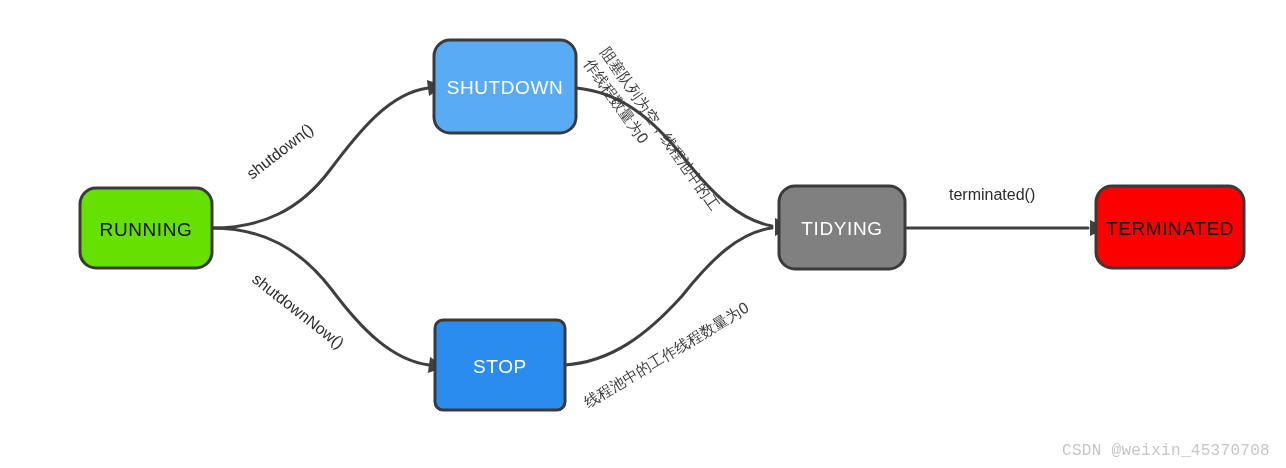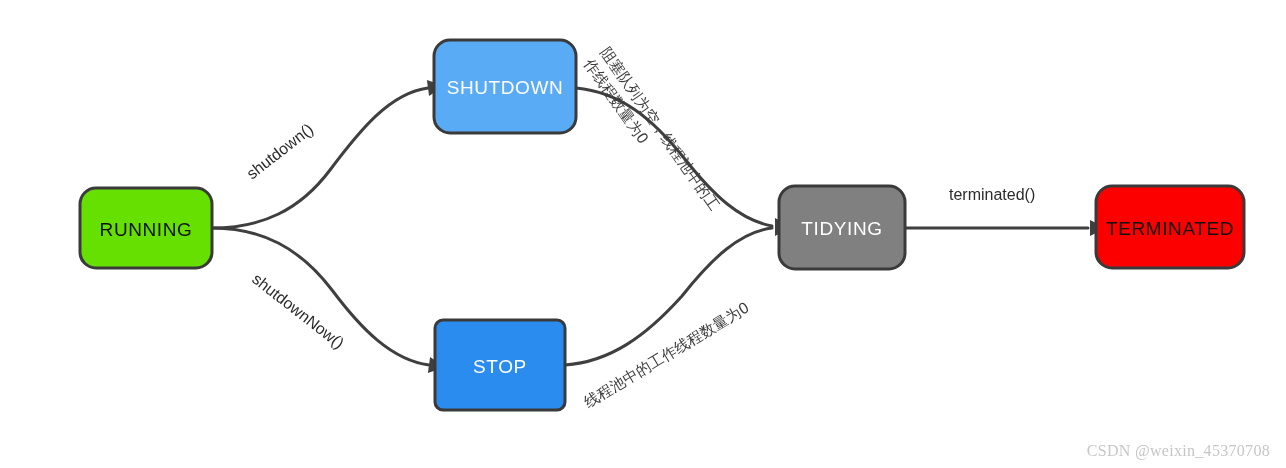--- a/index.html
+++ b/index.html
@@ -48,21 +48,21 @@
   .edge-label-cn {
     font-family: "DejaVu Sans", "Liberation Sans", sans-serif;
     font-size: 15px;
     fill: #3d3d3d;
     white-space: pre;
   }
   .watermark {
     position: absolute;
     right: 16px;
     bottom: 8px;
-    font-family: Liberation Serif, serif;
+    font-family: Liberation Mono, monospace;
     font-size: 16px;
     color: #c6c6c6;
     letter-spacing: 0.3px;
     user-select: none;
   }
 </style>
 </head>
 <body>
 
 <div id="canvas">

